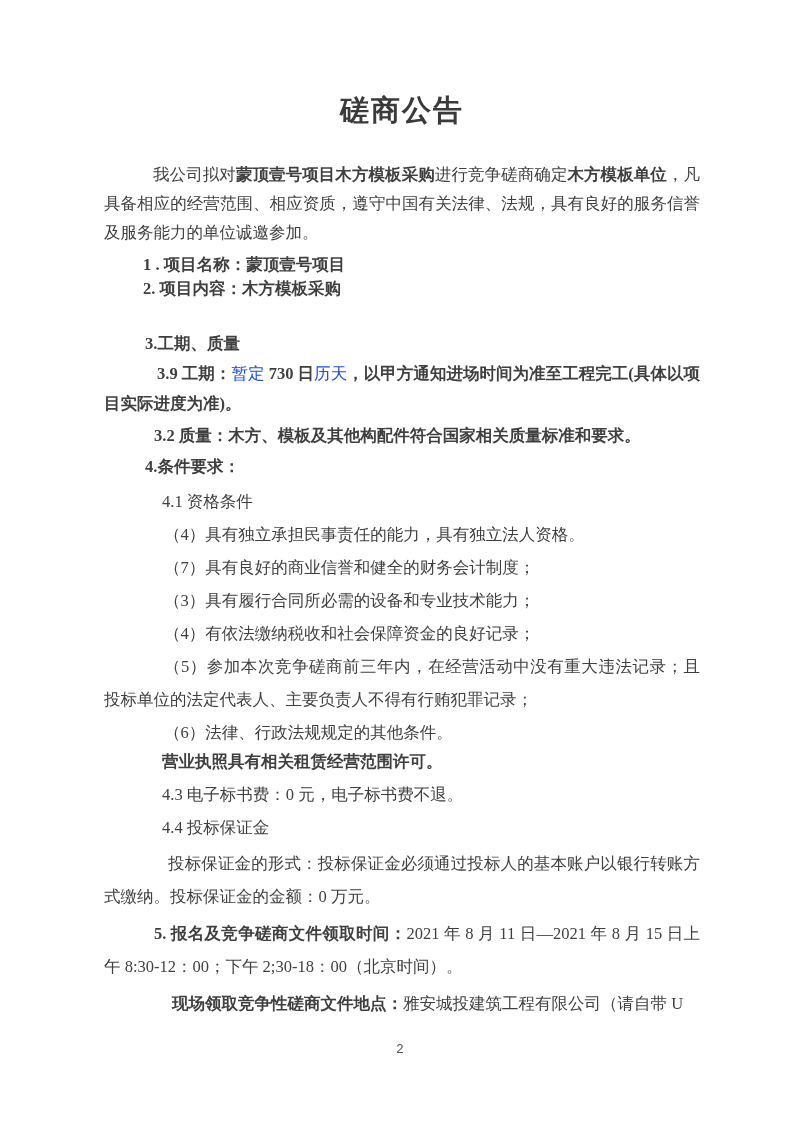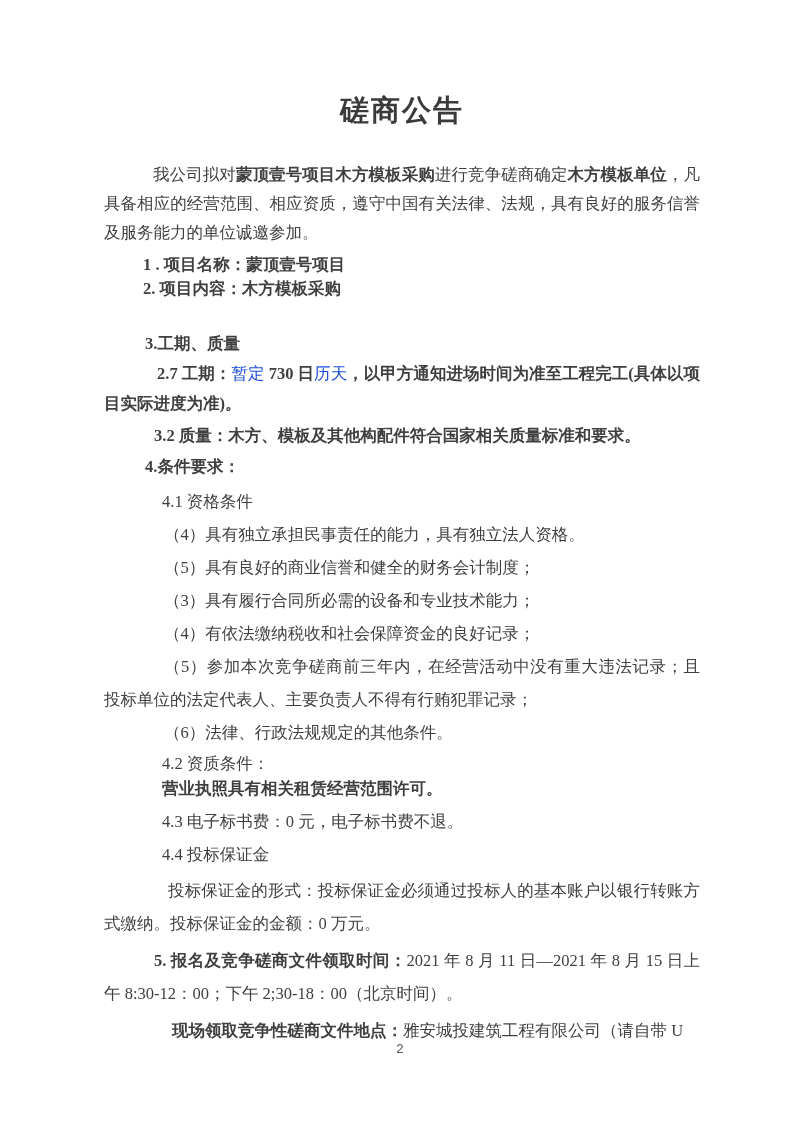--- a/index.html
+++ b/index.html
@@ -80,31 +80,30 @@
 <body>
 
 <div class="page" data-name="document-page">
   <div class="content" data-name="document-content">
     <h1 class="doc-title" data-name="page-title">磋商公告</h1>
     <div data-name="document-body">
         <p class="para" data-name="para-intro"><span data-name="text-segment">我公司拟对</span><span data-name="text-segment" class="b u">蒙顶壹号项目木方模板采购</span><span data-name="text-segment">进行竞争磋商确定</span><span data-name="text-segment" class="b u">木方模板单位</span><span data-name="text-segment">，凡具备相应的经营范围、相应资质，遵守中国有关法律、法规，具有良好的服务信誉及服务能力的单位诚邀参加。</span></p>
         <p class="para" data-name="para-item-project-name"><span data-name="text-segment" class="b">1 . 项目名称：</span><span data-name="text-segment" class="b u">蒙顶壹号项目</span></p>
         <p class="para" data-name="para-item-project-content"><span data-name="text-segment" class="b">2. 项目内容：</span><span data-name="text-segment" class="b u">木方模板采购</span></p>
         <p class="para" data-name="para-sec-3"><span data-name="text-segment" class="b">3.工期、质量</span></p>
-        <p class="para" data-name="para-sec-3-1"><span data-name="text-segment" class="b">2.7 工期：</span><span data-name="text-segment" class="u light">暂定</span><span data-name="text-segment" class="b u"> 730 日</span><span data-name="text-segment" class="u light">历天</span><span data-name="text-segment" class="b u">，以甲方通知进场时间为准至工程完工(具体以项目实际进度为准)。</span></p>
+        <p class="para" data-name="para-sec-3-1"><span data-name="text-segment" class="b">3.9 工期：</span><span data-name="text-segment" class="u light">暂定</span><span data-name="text-segment" class="b u"> 730 日</span><span data-name="text-segment" class="u light">历天</span><span data-name="text-segment" class="b u">，以甲方通知进场时间为准至工程完工(具体以项目实际进度为准)。</span></p>
         <p class="para" data-name="para-sec-3-2"><span data-name="text-segment" class="b">3.2 质量：</span><span data-name="text-segment" class="b u">木方、模板及其他构配件符合国家相关质量标准和要求。</span></p>
         <p class="para" data-name="para-sec-4"><span data-name="text-segment" class="b">4.条件要求：</span></p>
         <p class="para" data-name="para-sec-4-1"><span data-name="text-segment">4.1 资格条件</span></p>
         <p class="para" data-name="para-cond-1"><span data-name="text-segment">（4）具有独立承担民事责任的能力，具有独立法人资格。</span></p>
-        <p class="para" data-name="para-cond-2"><span data-name="text-segment">（5）具有良好的商业信誉和健全的财务会计制度；</span></p>
+        <p class="para" data-name="para-cond-2"><span data-name="text-segment">（7）具有良好的商业信誉和健全的财务会计制度；</span></p>
         <p class="para" data-name="para-cond-3"><span data-name="text-segment">（3）具有履行合同所必需的设备和专业技术能力；</span></p>
         <p class="para" data-name="para-cond-4"><span data-name="text-segment">（4）有依法缴纳税收和社会保障资金的良好记录；</span></p>
         <p class="para" data-name="para-cond-5"><span data-name="text-segment">（5）参加本次竞争磋商前三年内，在经营活动中没有重大违法记录；且投标单位的法定代表人、主要负责人不得有行贿犯罪记录；</span></p>
         <p class="para" data-name="para-cond-6"><span data-name="text-segment">（6）法律、行政法规规定的其他条件。</span></p>
-        <p class="para" data-name="para-sec-4-2"><span data-name="text-segment">4.2 资质条件：</span></p>
         <p class="para" data-name="para-license"><span data-name="text-segment" class="b">营业执照具有相关租赁经营范围许可。</span></p>
         <p class="para" data-name="para-sec-4-3"><span data-name="text-segment">4.3 电子标书费：</span><span data-name="text-segment" class="u">0 元</span><span data-name="text-segment">，电子标书费不退。</span></p>
         <p class="para" data-name="para-sec-4-4"><span data-name="text-segment">4.4 投标保证金</span></p>
         <p class="para" data-name="para-bond"><span data-name="text-segment">投标保证金的形式：投标保证金必须通过投标人的基本账户以银行转账方式缴纳。投标保证金的金额：</span><span data-name="text-segment" class="u">0 </span><span data-name="text-segment">万元。</span></p>
         <p class="para" data-name="para-sec-5"><span data-name="text-segment" class="b">5. 报名及竞争磋商文件领取时间：</span><span data-name="text-segment" class="u">2021 </span><span data-name="text-segment">年</span><span data-name="text-segment" class="u"> 8 </span><span data-name="text-segment">月</span><span data-name="text-segment" class="u"> 11 </span><span data-name="text-segment">日—</span><span data-name="text-segment" class="u">2021 </span><span data-name="text-segment">年</span><span data-name="text-segment" class="u"> 8 </span><span data-name="text-segment">月</span><span data-name="text-segment" class="u"> 15</span><span data-name="text-segment"> 日上午 8:30-12：00；下午 2;30-18：00（北京时间）。</span></p>
         <p class="para" data-name="para-venue"><span data-name="text-segment" class="b">现场领取竞争性磋商文件地点：</span><span data-name="text-segment">雅安城投建筑工程有限公司（请自带 U</span></p>
       </div>
   </div>
   <div class="page-number" data-name="page-number">2</div>
 </div>

